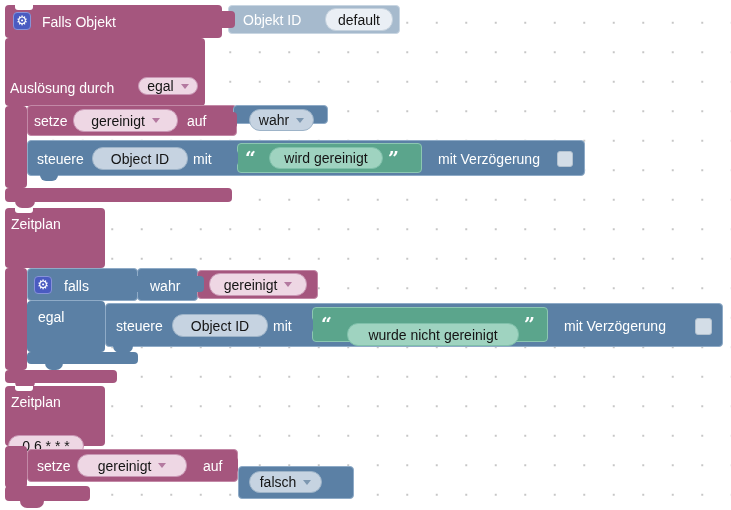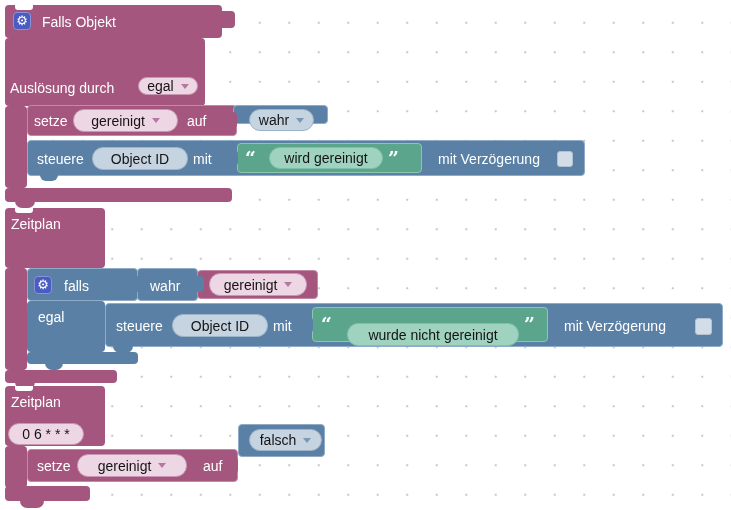--- a/index.html
+++ b/index.html
@@ -52,20 +52,24 @@
 
 <div class="canvas">
 
   <div class="p pink" style="left:5px;top:5px;width:217px;height:33px">
     <span class="gear" style="left:8px;top:7px">⚙</span>
     <span class="lbl" style="left:37px;top:8px">Falls Objekt</span>
   </div>
   <div class="notch" style="left:15px;top:5px;width:18px"></div>
   <div class="tab pink-t" style="left:219px;top:11px;width:16px;height:17px"></div>
 
+  <div class="p oid" style="left:228px;top:5px;width:172px;height:29px">
+    <span class="lbl" style="left:14px;top:5px">Objekt ID</span>
+    <span class="fld fld-light" style="left:96px;top:2px;width:68px;height:23px">default</span>
+  </div>
 
   <div class="p pink" style="left:5px;top:38px;width:200px;height:68px">
     <span class="lbl" style="left:5px;top:41px">Auslösung durch</span>
     <span class="fld fld-pink" style="left:133px;top:39px;width:60px;height:18px">
       <span>egal</span>
         <span class="arr"></span>
     </span>
   </div>
   <div class="p pink" style="left:5px;top:106px;width:22px;height:82px"></div>
   <div class="p pink" style="left:5px;top:188px;width:227px;height:14px"></div>
@@ -142,35 +146,35 @@
     <span class="fld fld-green" style="left:34px;top:15px;width:172px;height:23px">wurde nicht gereinigt</span>
     <span class="q" style="left:211px;top:7px">”</span>
   </div>
   <div class="bump blue-t" style="left:113px;top:346px;width:20px;height:7px"></div>
 
   <div class="p blue" style="left:27px;top:352px;width:111px;height:12px"></div>
   <div class="bump blue-t" style="left:45px;top:363px;width:18px;height:7px"></div>
 
   <div class="p pink" style="left:5px;top:386px;width:100px;height:60px">
     <span class="lbl" style="left:6px;top:7px">Zeitplan</span>
-    <span class="fld fld-pink" style="left:3px;top:37px;width:76px;height:22px">0 6 * * *</span>
+    <span class="fld fld-pink" style="left:3px;top:49px;width:76px;height:22px">0 6 * * *</span>
   </div>
   <div class="notch" style="left:15px;top:386px;width:18px"></div>
   <div class="p pink" style="left:5px;top:446px;width:22px;height:42px"></div>
 
   <div class="p pink brd-pink" style="left:27px;top:449px;width:211px;height:33px">
     <span class="lbl" style="left:9px;top:7px">setze</span>
     <span class="fld fld-pink" style="left:49px;top:4px;width:110px;height:23px">
       <span>gereinigt</span>
         <span class="arr"></span>
     </span>
     <span class="lbl" style="left:175px;top:7px">auf</span>
   </div>
   <div class="tab pink-t" style="left:224px;top:457px;width:14px;height:16px"></div>
-  <div class="p blue brd-blue" style="left:238px;top:424px;width:87px;height:33px">
+  <div class="p blue brd-blue" style="left:238px;top:466px;width:116px;height:33px">
     <span class="fld fld-steel" style="left:10px;top:4px;width:73px;height:22px">
       <span>falsch</span>
         <span class="arr"></span>
     </span>
   </div>
 
   <div class="p pink" style="left:5px;top:486px;width:85px;height:15px"></div>
   <div class="bump pink-t" style="left:20px;top:500px;width:24px;height:8px"></div>
 
 </div>

